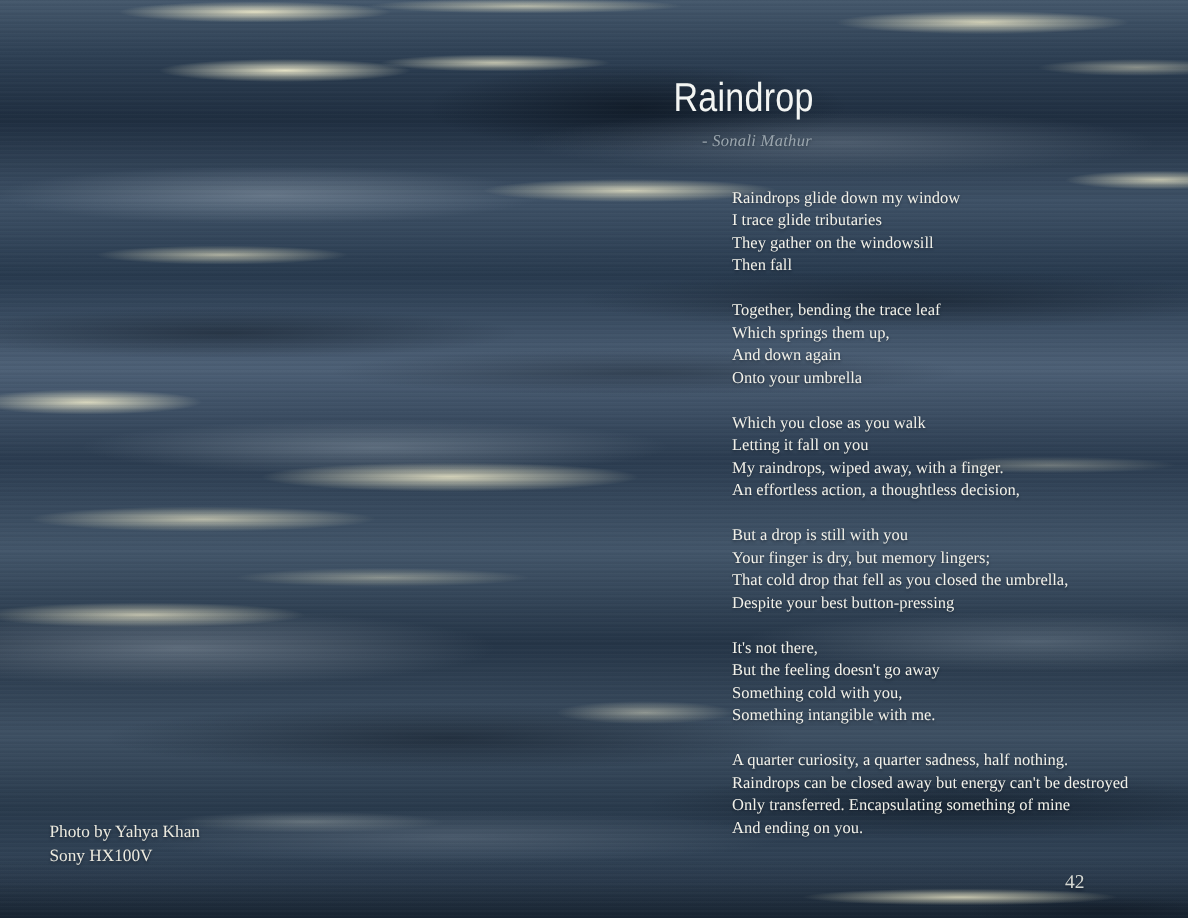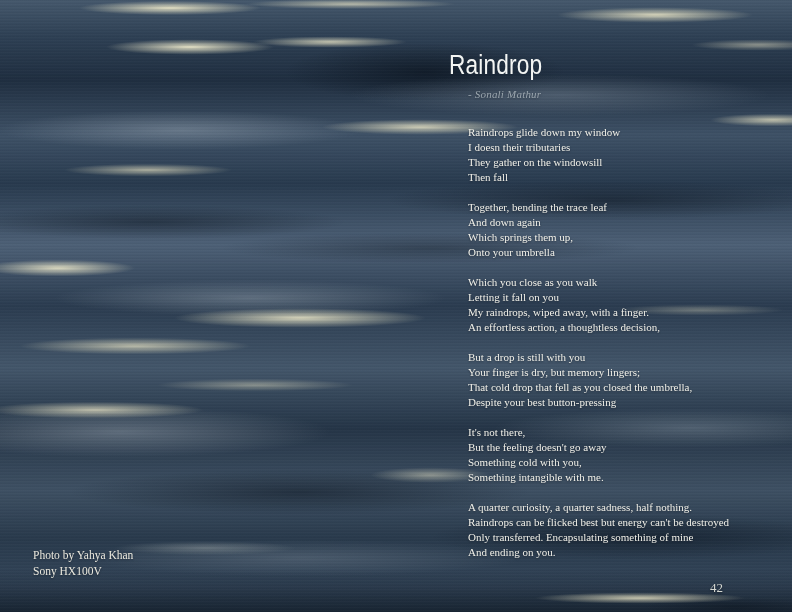--- a/index.html
+++ b/index.html
@@ -99,21 +99,21 @@
     font-size: 11px;
     letter-spacing: 0.2px;
     color: #9ba6ae;
     white-space: nowrap;
     text-shadow: 0 1px 2px rgba(8,16,26,0.35);
     font-family: Liberation Serif, serif;
   }
 
   .poem-body {
     position: absolute;
-    left: 468px;
+    left: 488px;
     top: 125px;
     color: #f2f1e9;
     font-size: 11px;
     line-height: 15px;
     text-shadow: 0 1px 2px rgba(8,16,26,0.45);
   }
 
   .stanza { margin: 0 0 15px 0; }
   .poem-line { display: block; white-space: nowrap; }
 
@@ -146,28 +146,28 @@
   <div class="bg"></div>
   <div class="bg-texture"></div>
 
   <h1 class="poem-title">Raindrop</h1>
 
   <div class="poem-byline">- Sonali Mathur</div>
 
   <div class="poem-body">
     <p class="stanza">
       <span class="poem-line">Raindrops glide down my window</span>
-      <span class="poem-line">I doesn their tributaries</span>
+      <span class="poem-line">I trace glide tributaries</span>
       <span class="poem-line">They gather on the windowsill</span>
       <span class="poem-line">Then fall</span>
     </p>
     <p class="stanza">
       <span class="poem-line">Together, bending the trace leaf</span>
+      <span class="poem-line">Which springs them up,</span>
       <span class="poem-line">And down again</span>
-      <span class="poem-line">Which springs them up,</span>
       <span class="poem-line">Onto your umbrella</span>
     </p>
     <p class="stanza">
       <span class="poem-line">Which you close as you walk</span>
       <span class="poem-line">Letting it fall on you</span>
       <span class="poem-line">My raindrops, wiped away, with a finger.</span>
       <span class="poem-line">An effortless action, a thoughtless decision,</span>
     </p>
     <p class="stanza">
       <span class="poem-line">But a drop is still with you</span>
@@ -176,21 +176,21 @@
       <span class="poem-line">Despite your best button-pressing</span>
     </p>
     <p class="stanza">
       <span class="poem-line">It's not there,</span>
       <span class="poem-line">But the feeling doesn't go away</span>
       <span class="poem-line">Something cold with you,</span>
       <span class="poem-line">Something intangible with me.</span>
     </p>
     <p class="stanza">
       <span class="poem-line">A quarter curiosity, a quarter sadness, half nothing.</span>
-      <span class="poem-line">Raindrops can be flicked best but energy can't be destroyed</span>
+      <span class="poem-line">Raindrops can be closed away but energy can't be destroyed</span>
       <span class="poem-line">Only transferred. Encapsulating something of mine</span>
       <span class="poem-line">And ending on you.</span>
     </p>
   </div>
 
   <div class="photo-credit">
     <span class="photo-credit-line">Photo by Yahya Khan</span>
     <span class="photo-credit-line">Sony HX100V</span>
   </div>
 

